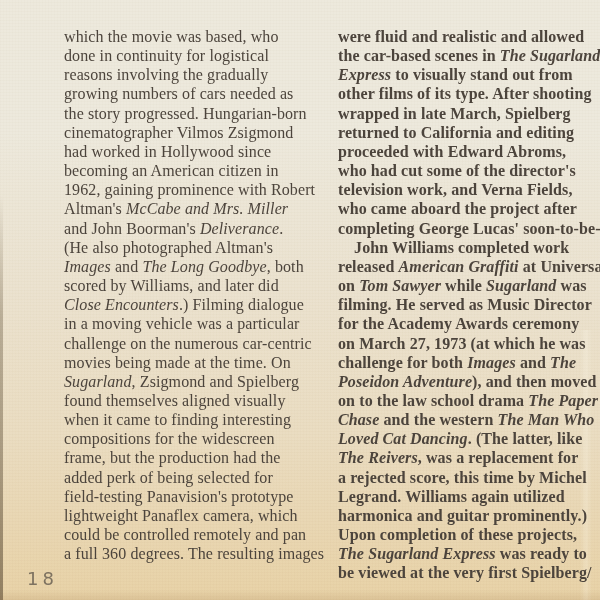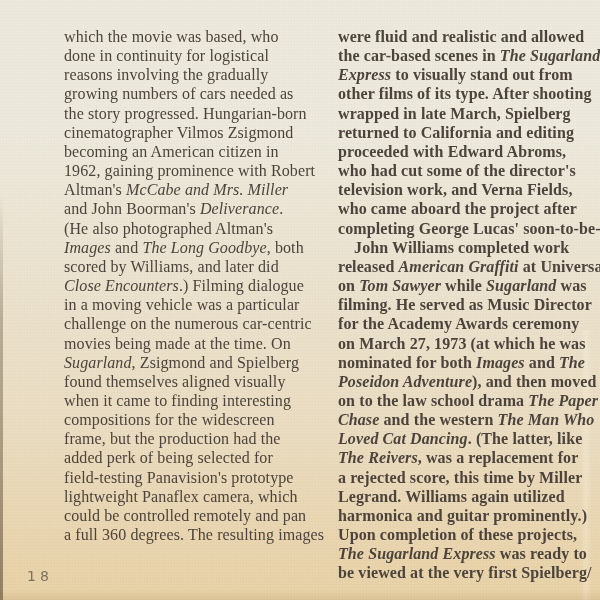--- a/index.html
+++ b/index.html
@@ -60,21 +60,21 @@
     letter-spacing: 0.1px;
   }
   .col-left  { left: 64px;  width: 262px; }
   .col-right { left: 338px; width: 258px; font-weight: bold; }
   .line { white-space: pre; }
   .line i { font-style: italic; }
   .page-number {
     position: absolute;
     left: 27px; top: 568px;
     font-family: "DejaVu Sans", "Liberation Sans", sans-serif;
-    font-size: 14px;
+    font-size: 18px;
     font-weight: 400;
     letter-spacing: 4px;
     color: var(--page-number);
   }
 </style>
 </head>
 <body>
 
 <div class="page">
   <div class="paper-texture"></div>
@@ -82,20 +82,21 @@
   <div class="right-sheen"></div>
   <div class="bottom-edge-shade"></div>
 
   <div class="col col-left">
       <div class="line"><span>which the movie was based, who</span></div>
       <div class="line"><span>done in continuity for logistical</span></div>
       <div class="line"><span>reasons involving the gradually</span></div>
       <div class="line"><span>growing numbers of cars needed as</span></div>
       <div class="line"><span>the story progressed. Hungarian-born</span></div>
       <div class="line"><span>cinematographer Vilmos Zsigmond</span></div>
+      <div class="line"><span>had worked in Hollywood since</span></div>
       <div class="line"><span>becoming an American citizen in</span></div>
       <div class="line"><span>1962, gaining prominence with Robert</span></div>
       <div class="line"><span>Altman's </span><i>McCabe and Mrs. Miller</i></div>
       <div class="line"><span>and John Boorman's </span><i>Deliverance</i><span>.</span></div>
       <div class="line"><span>(He also photographed Altman's</span></div>
       <div class="line"><i>Images</i><span> and </span><i>The Long Goodbye</i><span>, both</span></div>
       <div class="line"><span>scored by Williams, and later did</span></div>
       <div class="line"><i>Close Encounters</i><span>.) Filming dialogue</span></div>
       <div class="line"><span>in a moving vehicle was a particular</span></div>
       <div class="line"><span>challenge on the numerous car-centric</span></div>
@@ -123,27 +124,27 @@
       <div class="line"><span>who had cut some of the director's</span></div>
       <div class="line"><span>television work, and Verna Fields,</span></div>
       <div class="line"><span>who came aboard the project after</span></div>
       <div class="line"><span>completing George Lucas' soon-to-be-</span></div>
       <div class="line"><span> John Williams completed work</span></div>
       <div class="line"><span>released </span><i>American Graffiti</i><span> at Universal.</span></div>
       <div class="line"><span>on </span><i>Tom Sawyer</i><span> while </span><i>Sugarland</i><span> was</span></div>
       <div class="line"><span>filming. He served as Music Director</span></div>
       <div class="line"><span>for the Academy Awards ceremony</span></div>
       <div class="line"><span>on March 27, 1973 (at which he was</span></div>
-      <div class="line"><span>nominated for both </span><i>Images</i><span> and </span><i>The</i></div>
+      <div class="line"><span>challenge for both </span><i>Images</i><span> and </span><i>The</i></div>
       <div class="line"><i>Poseidon Adventure</i><span>), and then moved</span></div>
       <div class="line"><span>on to the law school drama </span><i>The Paper</i></div>
       <div class="line"><i>Chase</i><span> and the western </span><i>The Man Who</i></div>
       <div class="line"><i>Loved Cat Dancing</i><span>. (The latter, like</span></div>
       <div class="line"><i>The Reivers</i><span>, was a replacement for</span></div>
-      <div class="line"><span>a rejected score, this time by Miller</span></div>
+      <div class="line"><span>a rejected score, this time by Michel</span></div>
       <div class="line"><span>Legrand. Williams again utilized</span></div>
       <div class="line"><span>harmonica and guitar prominently.)</span></div>
       <div class="line"><span>Upon completion of these projects,</span></div>
       <div class="line"><i>The Sugarland Express</i><span> was ready to</span></div>
       <div class="line"><span>be viewed at the very first Spielberg/</span></div>
     </div>
 
   <div class="page-number">18</div>
 </div>
 

